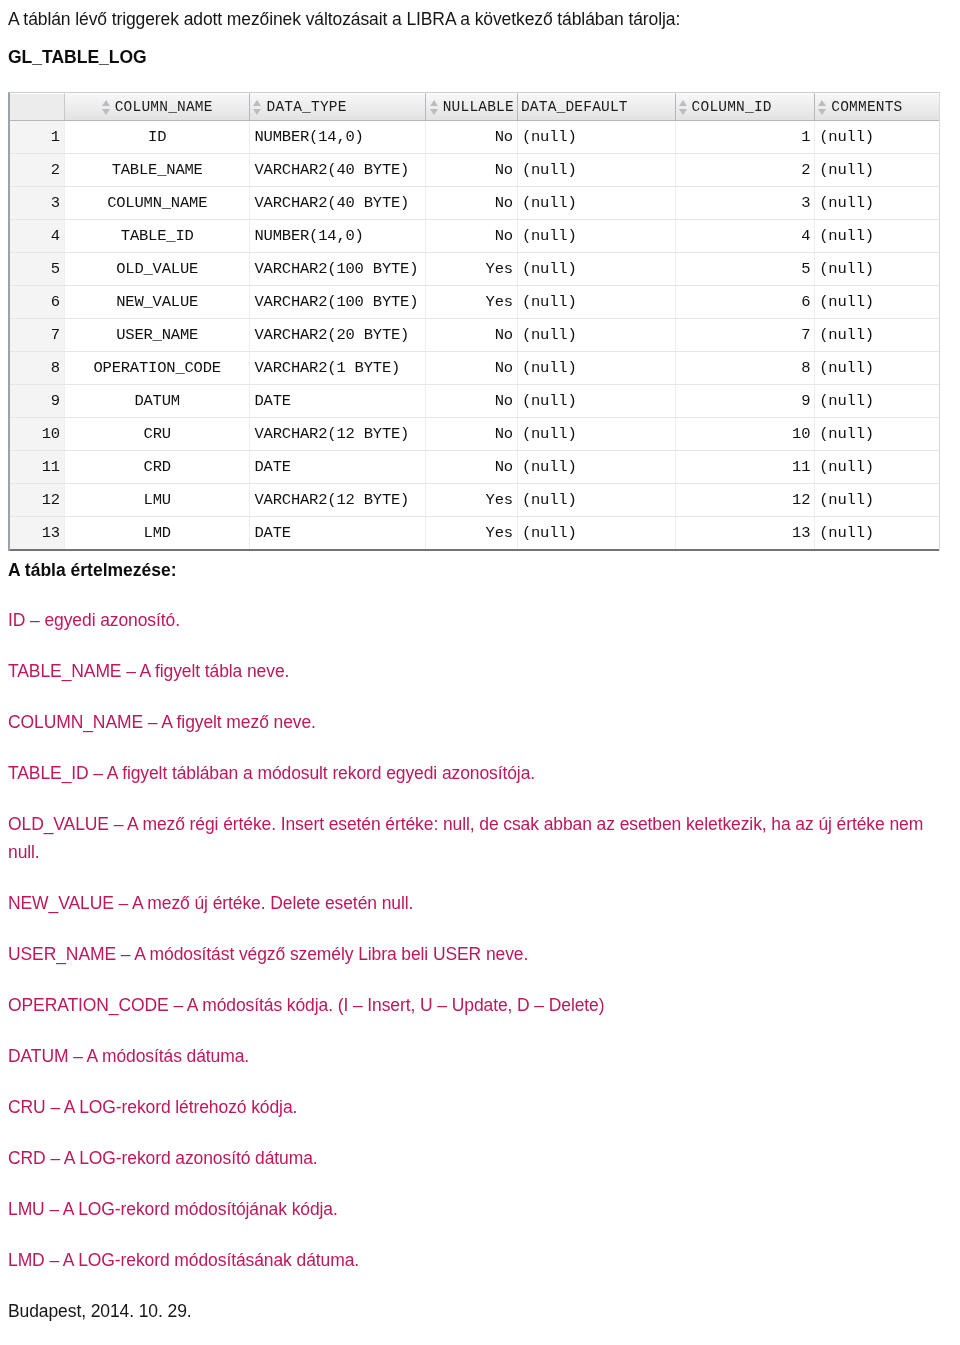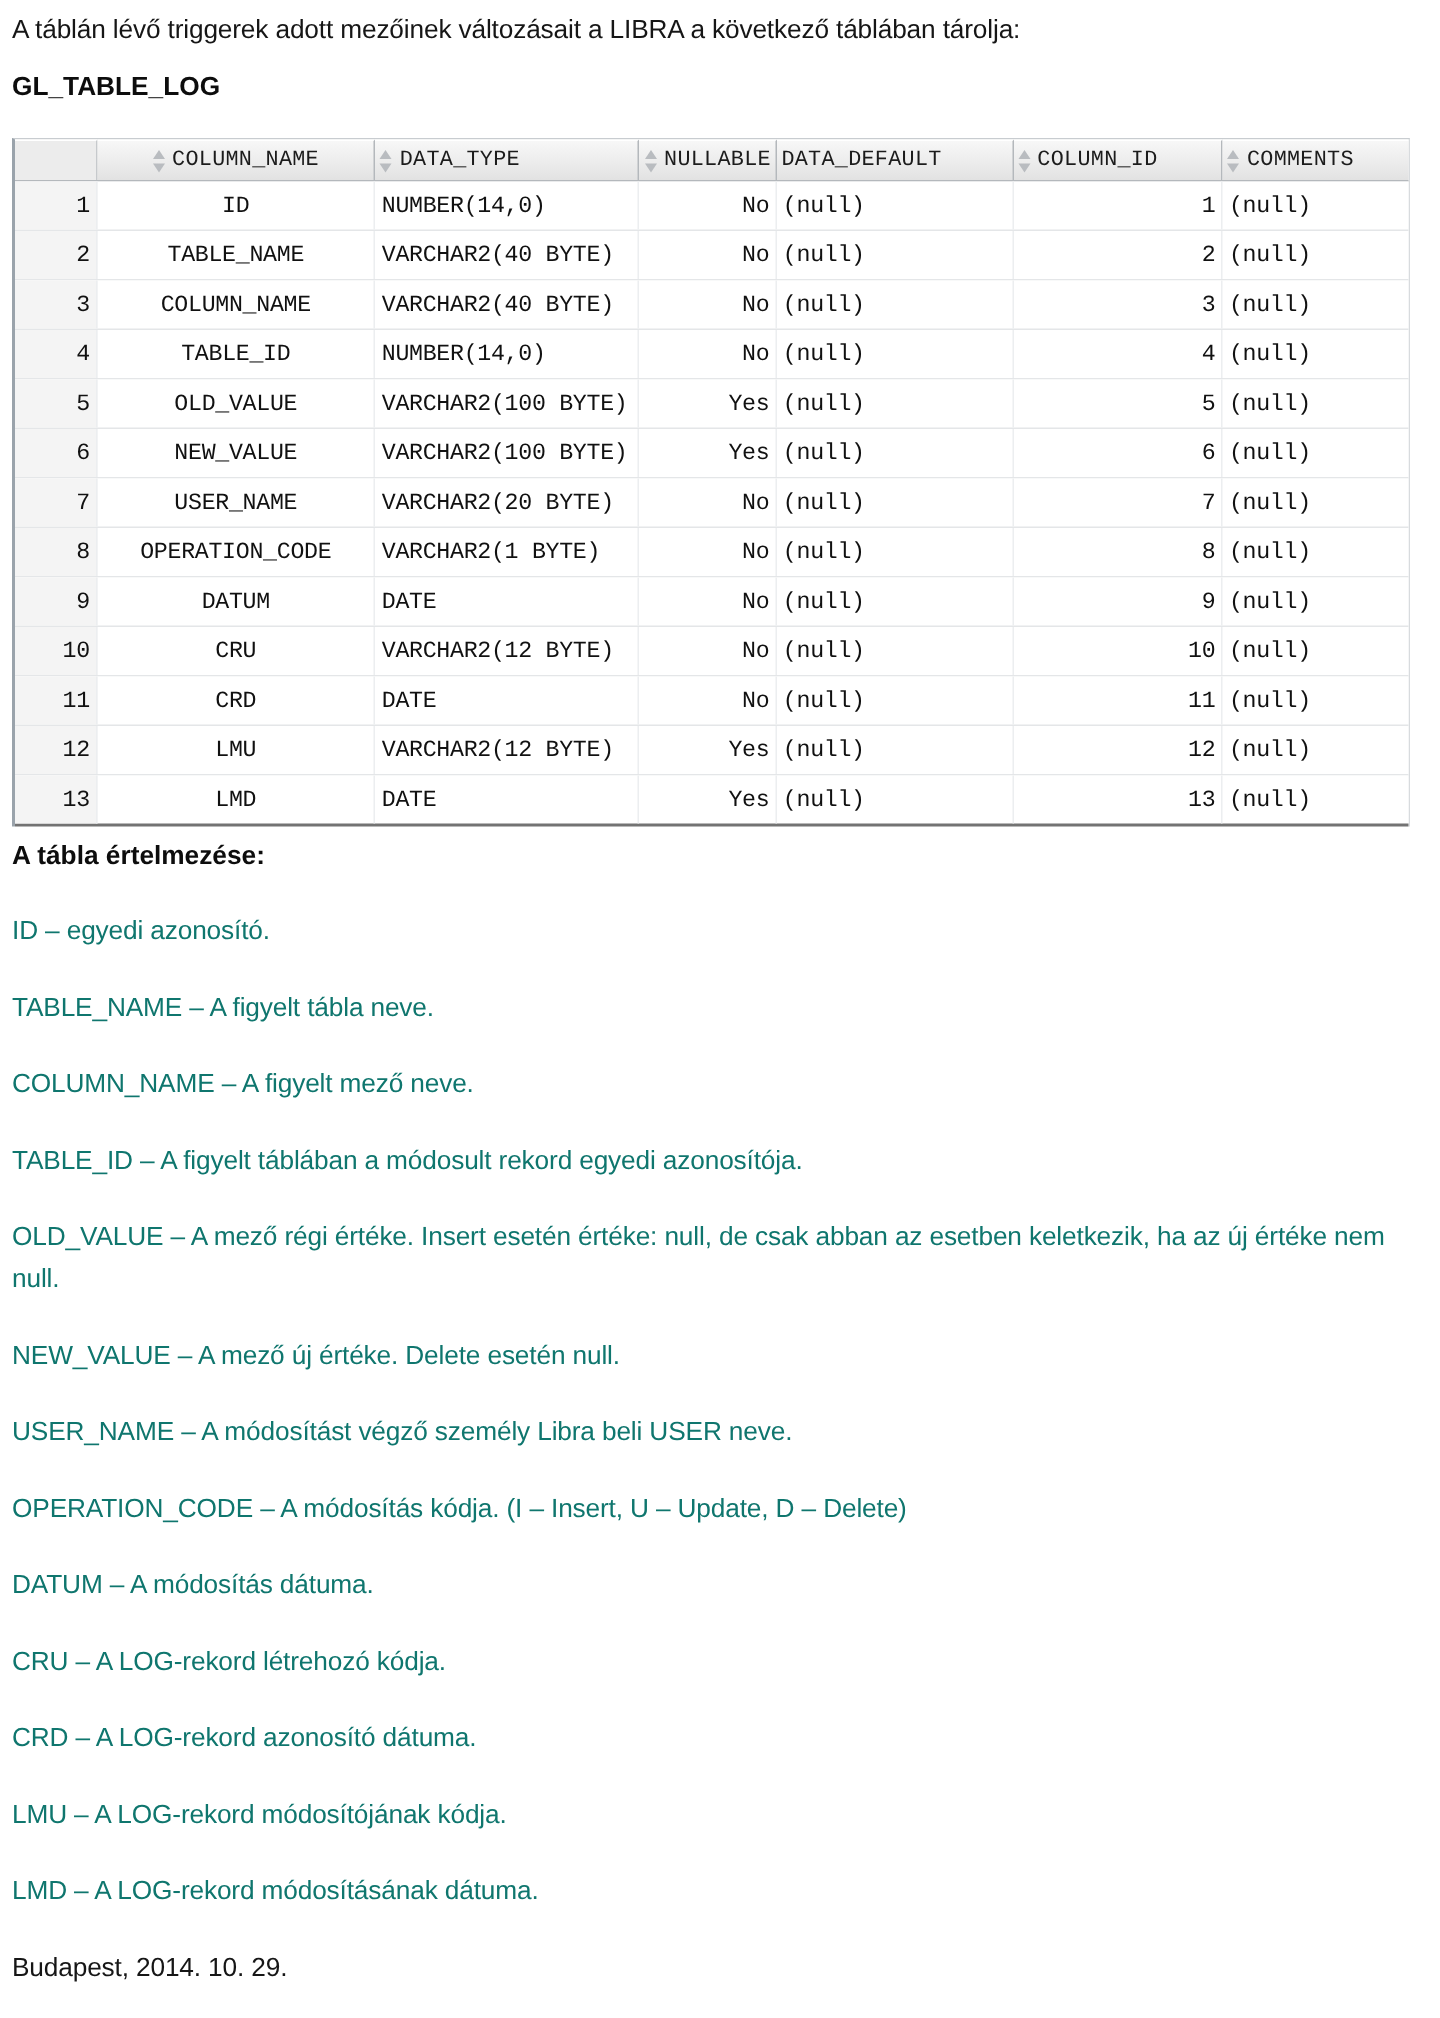--- a/index.html
+++ b/index.html
@@ -163,21 +163,21 @@
     line-height: 26px;
     font-weight: bold;
     margin: 0 0 23px 0;
     color: #0d0d0d;
   }
   .desc p {
     font-size: 17.5px;
     line-height: 28px;
     margin: 0 0 23px 0;
     letter-spacing: -0.1px;
-    color: #0f766e;
+    color: #be185d;
   }
   .footer-date {
     position: absolute;
     left: 8px;
     top: 1298px;
     font-size: 17.5px;
     line-height: 26px;
     letter-spacing: -0.1px;
     color: #161616;
   }

